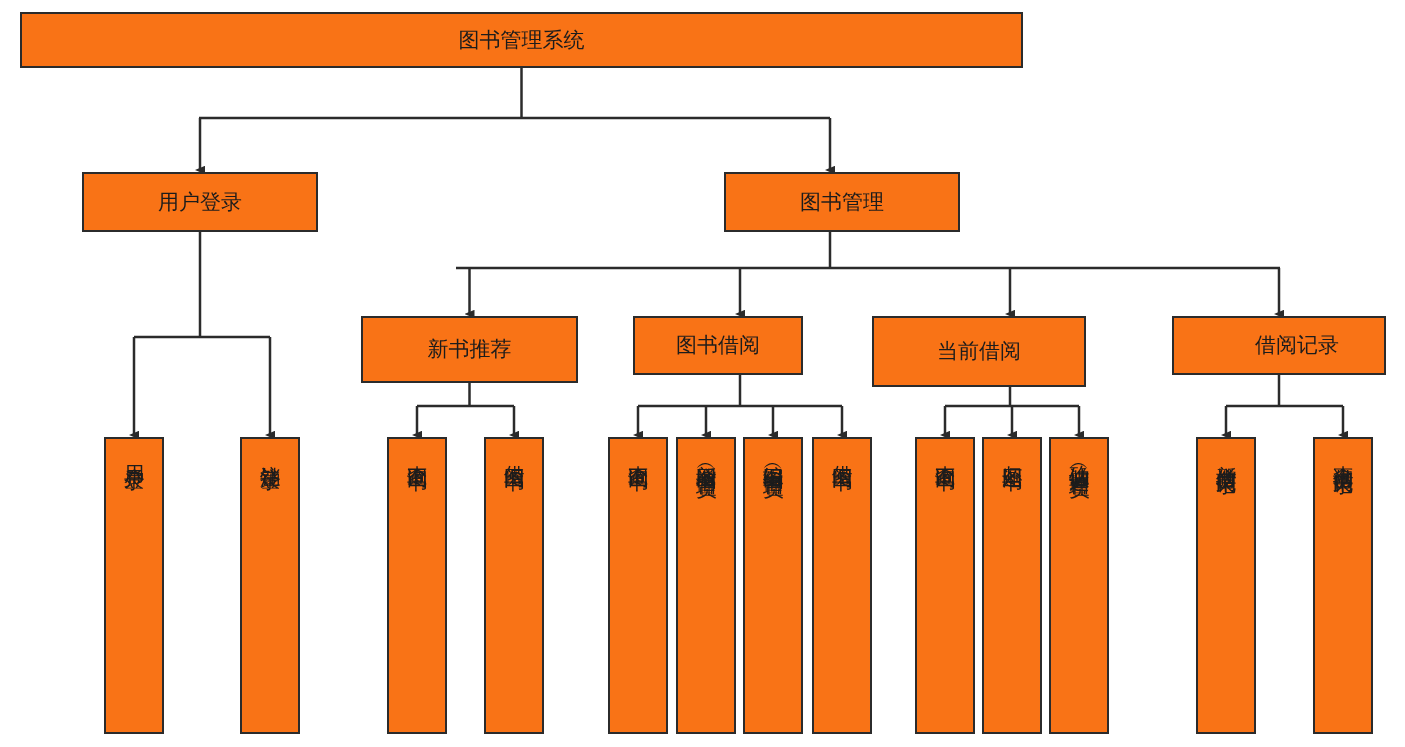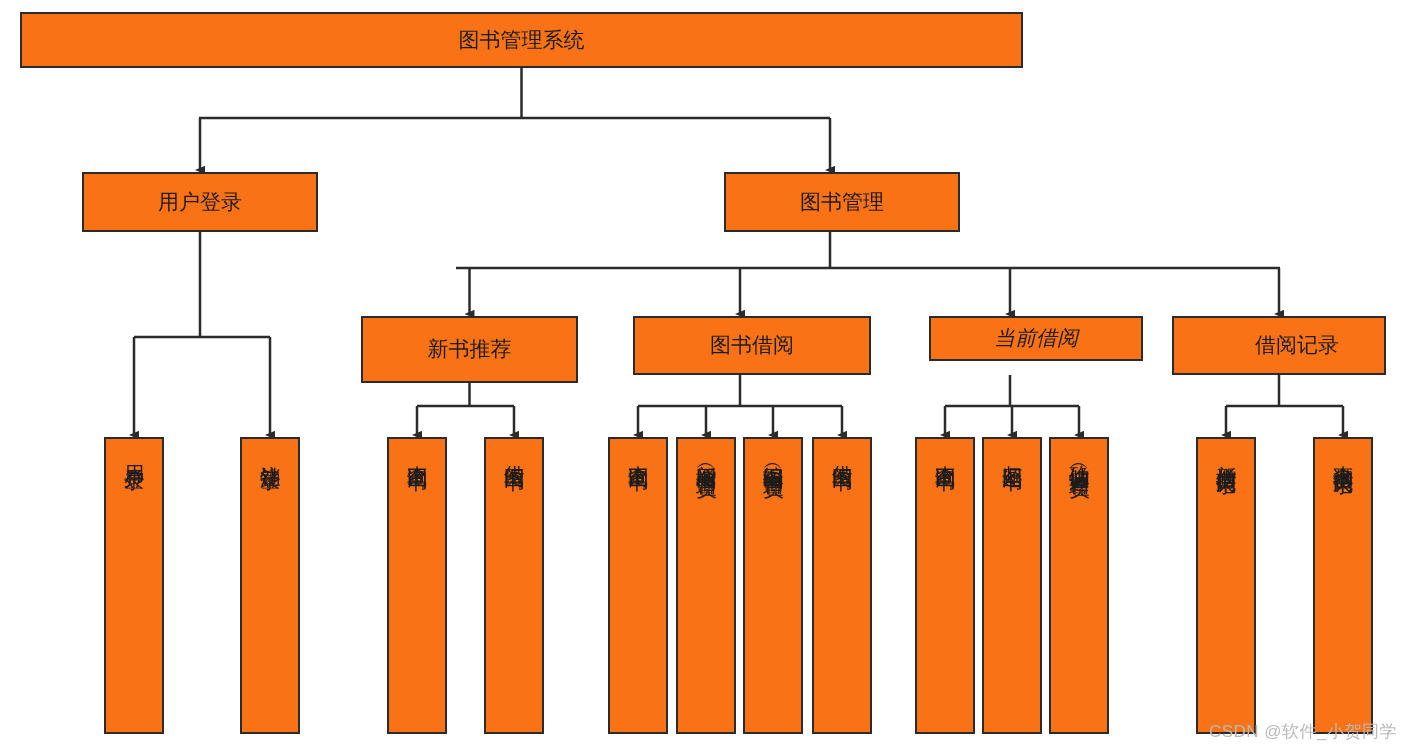--- a/index.html
+++ b/index.html
@@ -123,24 +123,24 @@
       </div>
       <div class="node horizontal" style="left: 82px; top: 172px; width: 236px; height: 60px;">
         <span class="node-label">用户登录</span>
       </div>
       <div class="node horizontal" style="left: 712px; top: 172px; width: 236px; height: 60px; margin-left: 12px;">
         <span class="node-label">图书管理</span>
       </div>
       <div class="node horizontal" style="left: 361px; top: 316px; width: 217px; height: 67px;">
         <span class="node-label">新书推荐</span>
       </div>
-      <div class="node horizontal" style="left: 633px; top: 316px; width: 238px; height: 59px;">
+      <div class="node horizontal" style="left: 633px; top: 316px; width: 170px; height: 59px;">
         <span class="node-label">图书借阅</span>
       </div>
-      <div class="node horizontal" style="left: 929px; top: 316px; width: 214px; height: 45px; font-style: italic;">
+      <div class="node horizontal" style="left: 872px; top: 316px; width: 214px; height: 71px;">
         <span class="node-label">当前借阅</span>
       </div>
       <div class="node horizontal" style="left: 1172px; top: 316px; width: 214px; height: 59px; padding-left: 36px;">
         <span class="node-label">借阅记录</span>
       </div>
       <div class="node vertical" style="left: 104px; top: 437px; width: 60px; height: 297px;">
         <span class="node-label">用户登录</span>
       </div>
       <div class="node vertical" style="left: 240px; top: 437px; width: 60px; height: 297px;">
         <span class="node-label">注销登录</span>
@@ -173,14 +173,13 @@
         <span class="node-label">确认归还（管理员）</span>
       </div>
       <div class="node vertical" style="left: 1196px; top: 437px; width: 60px; height: 297px;">
         <span class="node-label">新增借阅记录</span>
       </div>
       <div class="node vertical" style="left: 1313px; top: 437px; width: 60px; height: 297px;">
         <span class="node-label">查询借阅记录</span>
       </div>
     </div>
 
-  <div id="watermark">CSDN @软件_小贺同学</div>
 </div>
 
 </body></html>

